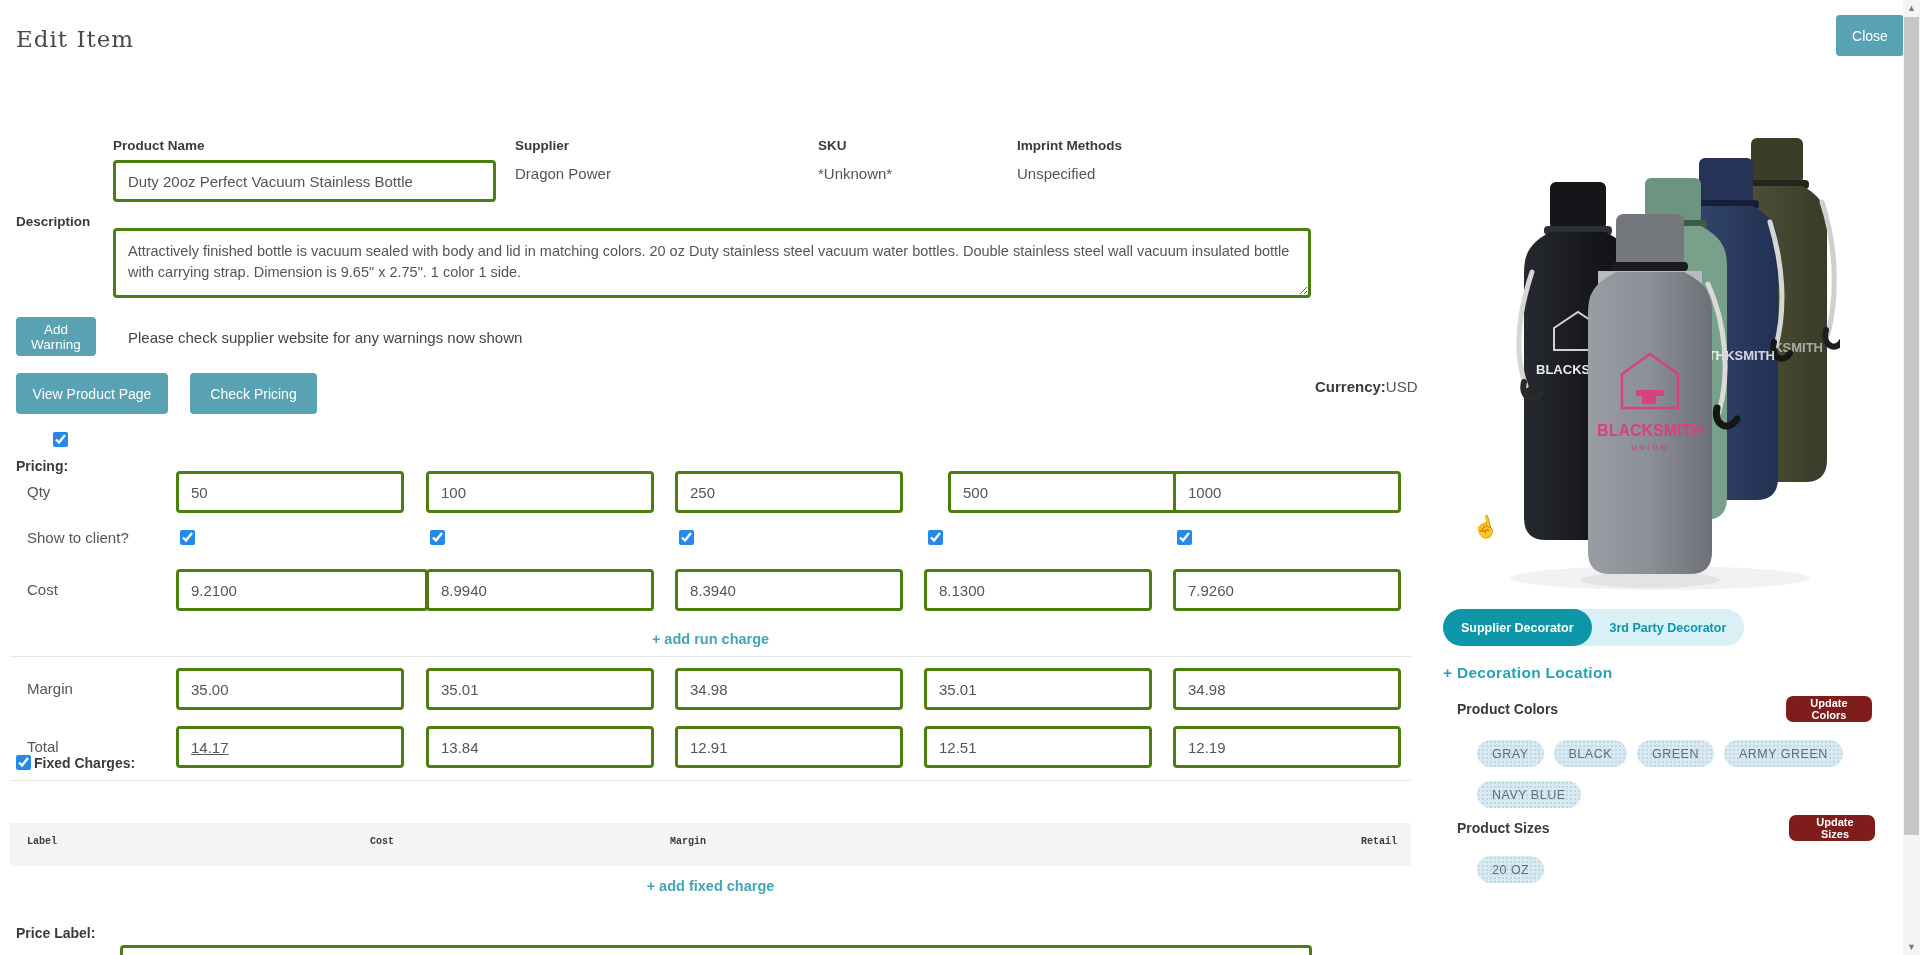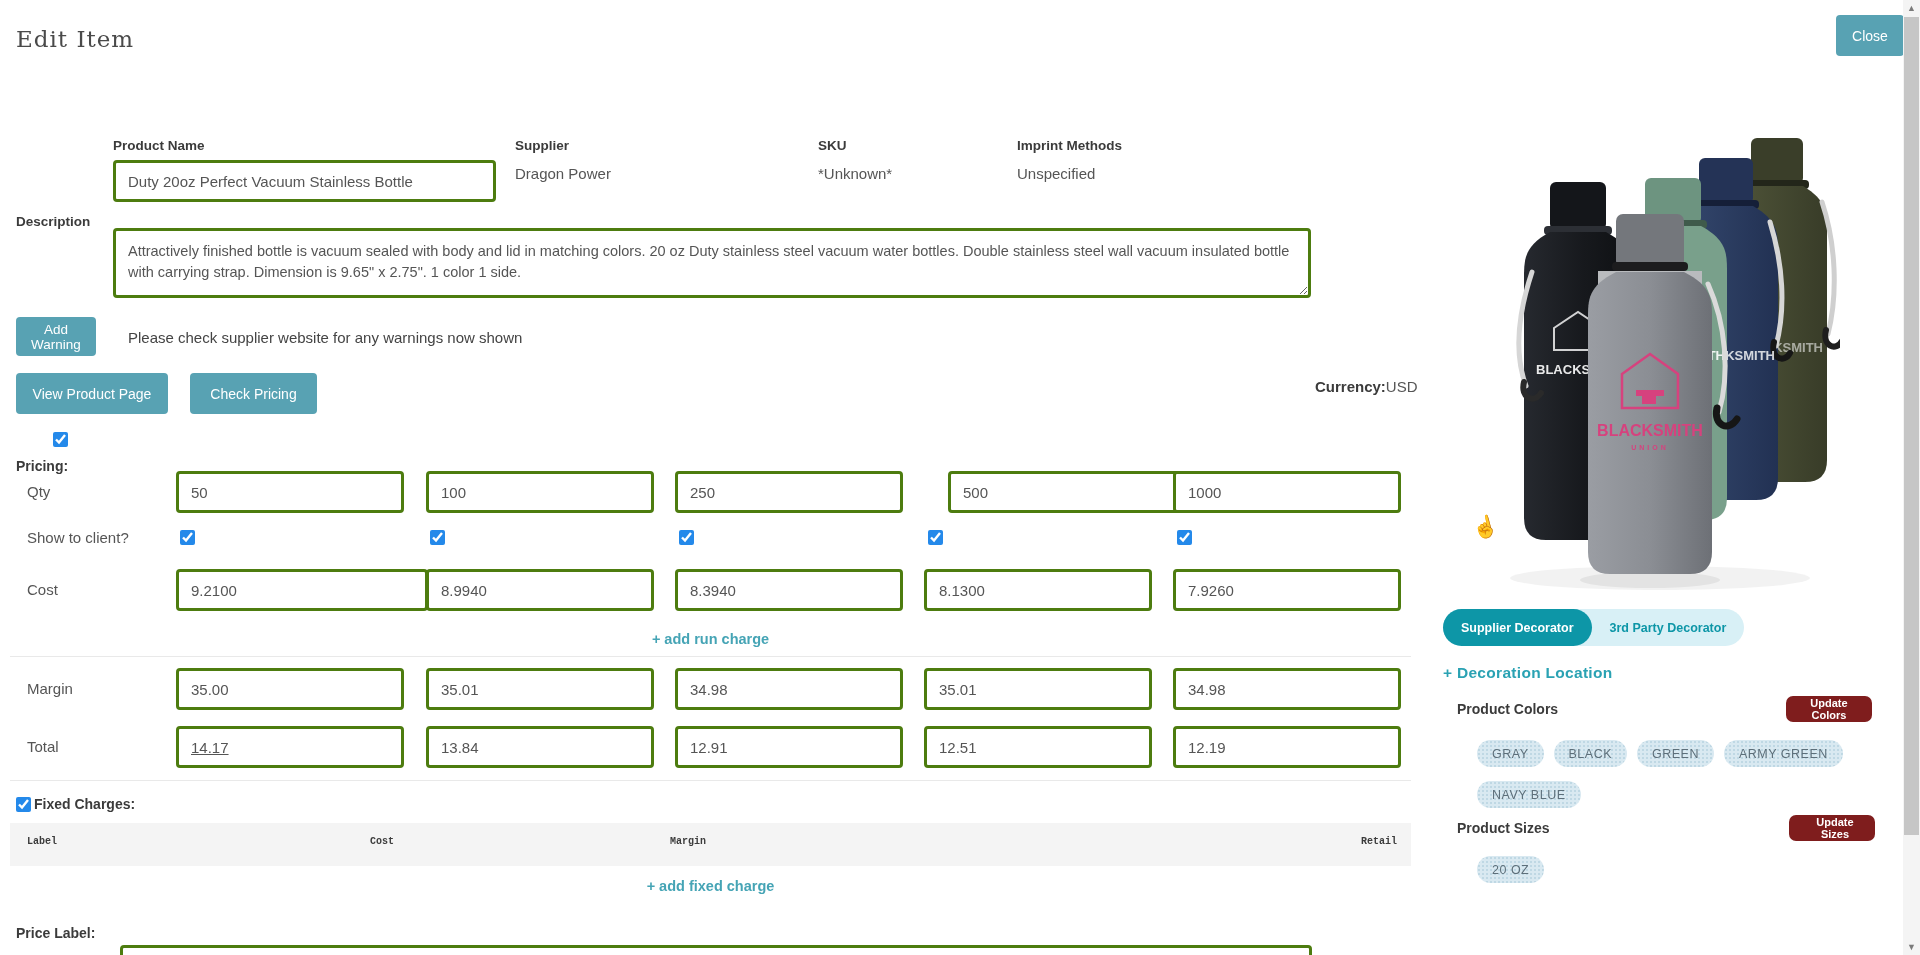--- a/index.html
+++ b/index.html
@@ -104,21 +104,21 @@
 
   <div class="abs val" style="left:27px;top:738px;">Total</div>
   <input class="field abs" style="left: 176px; top: 726px; width: 228px; text-decoration: underline;" value="14.17">
   <input class="field abs" style="left: 426px; top: 726px; width: 228px;" value="13.84">
   <input class="field abs" style="left: 675px; top: 726px; width: 228px;" value="12.91">
   <input class="field abs" style="left: 924px; top: 726px; width: 228px;" value="12.51">
   <input class="field abs" style="left: 1173px; top: 726px; width: 228px;" value="12.19">
 
   <div class="abs hr" style="left:10px;top:780px;width:1401px;"></div>
 
-  <div class="abs" style="left:16px;top:796px;display:flex;align-items:flex-end;gap:3px;">
+  <div class="abs" style="left:16px;top:755px;display:flex;align-items:flex-start;gap:3px;">
     <input type="checkbox" class="cb" checked="" style="">
     <span class="seclbl">Fixed Charges:</span>
   </div>
   <div class="abs hbar" style="left:10px;top:823px;width:1401px;height:43px;">
     <span class="thead abs" style="left:17px;top:13px;">Label</span>
     <span class="thead abs" style="left:360px;top:13px;">Cost</span>
     <span class="thead abs" style="left:660px;top:13px;">Margin</span>
     <span class="thead abs" style="right:14px;top:13px;">Retail</span>
   </div>
   <div class="abs" style="left:10px;top:877px;width:1401px;text-align:center;">

